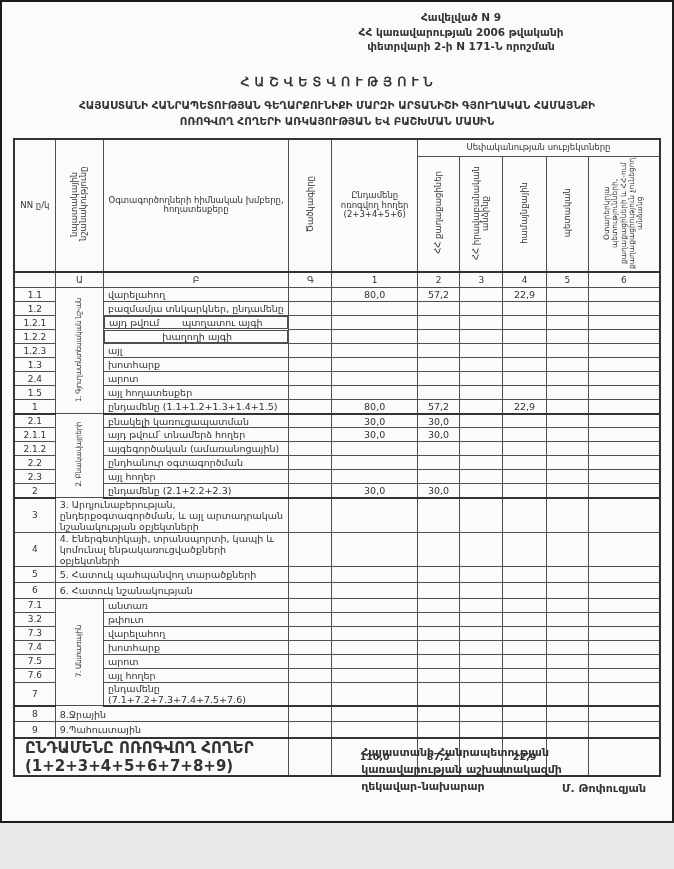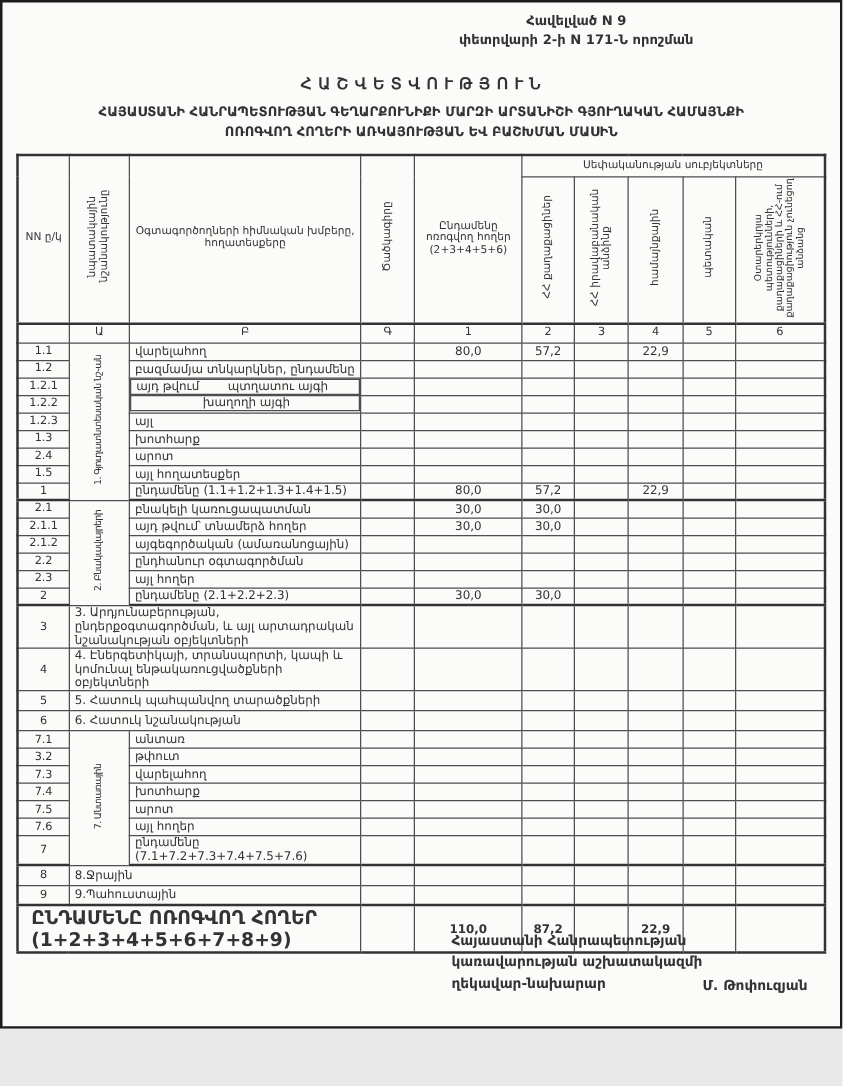--- a/index.html
+++ b/index.html
@@ -42,20 +42,21 @@
   .footer .org{line-height:1.55;}
   .footer .sig{padding-bottom:0px;}
 </style>
 </head>
 <body>
 
 <div class="page">
 
   <div class="appendix">
     <div>Հավելված N 9</div>
+    <div>ՀՀ կառավարության 2006 թվականի</div>
     <div>փետրվարի 2-ի N 171-Ն որոշման</div>
   </div>
 
   <div class="title">Հ Ա Շ Վ Ե Տ Վ Ո Ւ Թ Յ Ո Ւ Ն</div>
   <div class="subtitle">
     <div>ՀԱՅԱՍՏԱՆԻ ՀԱՆՐԱՊԵՏՈՒԹՅԱՆ ԳԵՂԱՐՔՈՒՆԻՔԻ ՄԱՐԶԻ ԱՐՏԱՆԻՇԻ ԳՅՈՒՂԱԿԱՆ ՀԱՄԱՅՆՔԻ</div>
     <div>ՈՌՈԳՎՈՂ ՀՈՂԵՐԻ ԱՌԿԱՅՈՒԹՅԱՆ ԵՎ ԲԱՇԽՄԱՆ ՄԱՍԻՆ</div>
   </div>
 
   <table>

